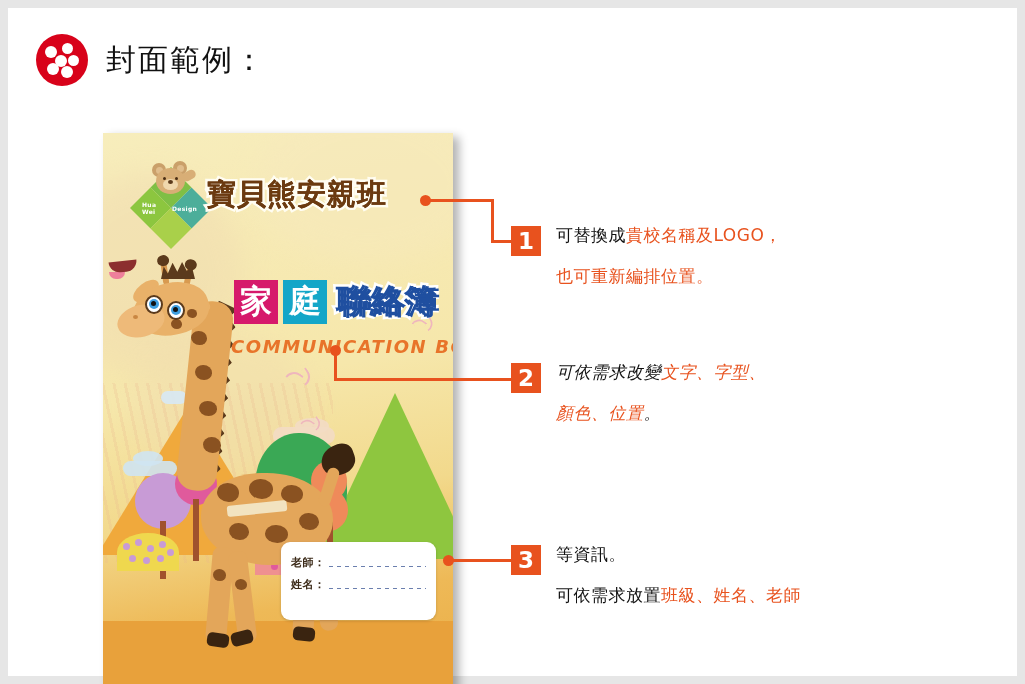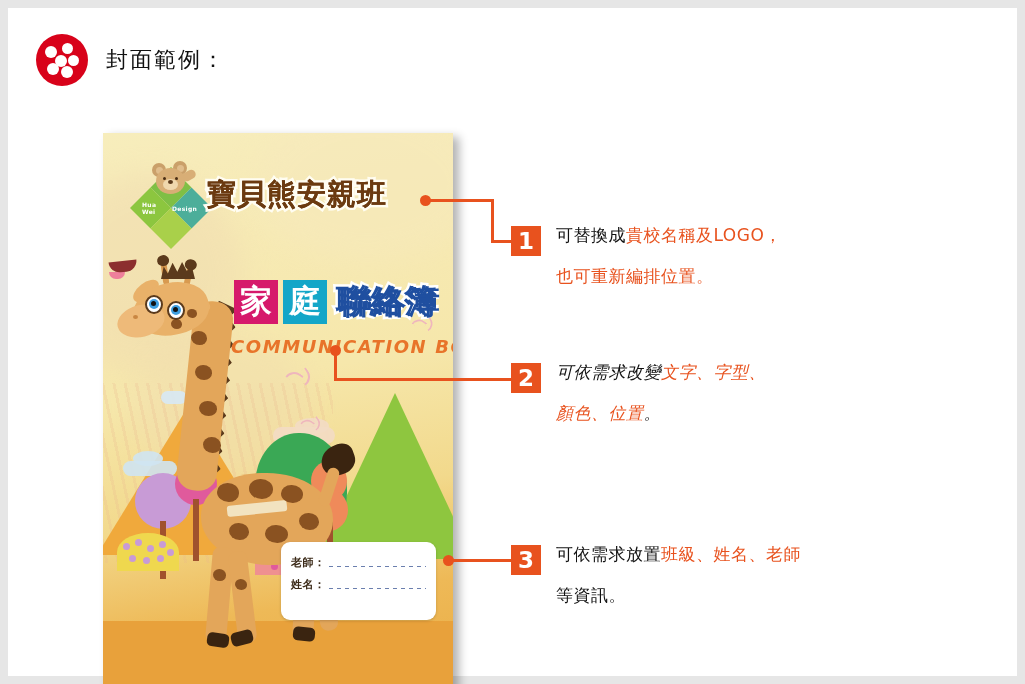--- a/index.html
+++ b/index.html
@@ -22,21 +22,21 @@
     background:#d8021a;flex:none;
   }
   .dot-logo i{position:absolute;background:#fff;border-radius:50%;display:block;}
   .dot-logo i.d1{width:12px;height:12px;left:9px;top:12px;}
   .dot-logo i.d2{width:11px;height:11px;left:26px;top:9px;}
   .dot-logo i.d3{width:12px;height:12px;left:19px;top:21px;}
   .dot-logo i.d4{width:11px;height:11px;left:32px;top:21px;}
   .dot-logo i.d5{width:12px;height:12px;left:11px;top:29px;}
   .dot-logo i.d6{width:12px;height:12px;left:25px;top:32px;}
   #header-title{
-    font-size:22px;color:#111;letter-spacing:2px;
+    font-size:30px;color:#111;letter-spacing:2px;
     font-family:"DejaVu Sans","Liberation Sans",sans-serif;
     line-height:1;white-space:nowrap;
   }
 
   
   #cover{
     position:absolute;left:95px;top:125px;width:350px;height:588px;
     background:linear-gradient(170deg,#f7edbc 0%,#f6e7ab 42%,#f2d98c 62%,#eeb957 78%,#e9a93f 100%);
     box-shadow:6px 4px 9px rgba(0,0,0,.30);
     overflow:hidden;
@@ -438,20 +438,20 @@
     <div>
       <span class="hl">顏色、位置</span><span>。</span>
     </div>
   </div>
 
   <div class="lead-dot" style="left:435px;top:547px;"></div>
   <div class="lead h" style="left:441px;top:551px;width:67px;"></div>
   <div class="num-box" style="left:503px;top:537px;">3</div>
   <div class="callout-text" style="left:548px;top:526px;">
     <div>
+      <span>等資訊。</span>
+    </div>
+    <div>
       <span>可依需求放置</span><span class="hl">班級、姓名、老師</span>
     </div>
-    <div>
-      <span>等資訊。</span>
-    </div>
   </div>
 
 </div>
 
 </body></html>

